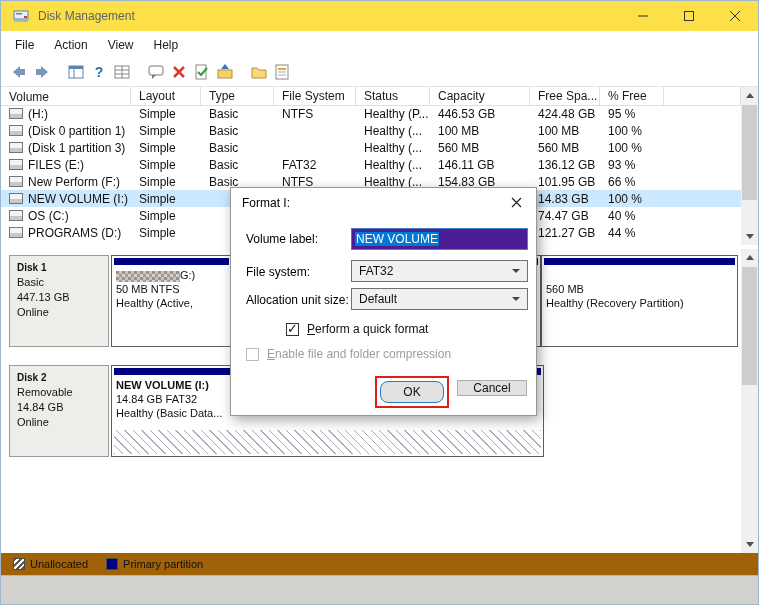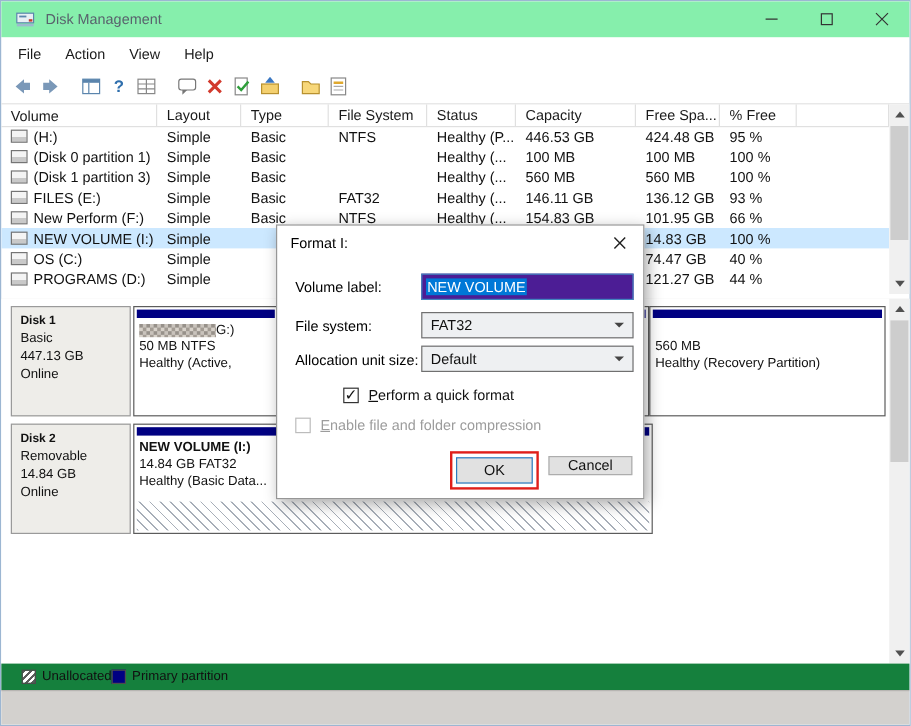--- a/index.html
+++ b/index.html
@@ -1,20 +1,20 @@
 <!DOCTYPE html>
 <html><head>
 <meta charset="utf-8">
 <style>
   html,body{margin:0;padding:0;background:#e8e8e8;}
   .win{position:relative;width:759px;height:605px;background:#fff;border:1px solid #9cb6d2;
        box-sizing:border-box;font-family:"Liberation Sans",sans-serif;overflow:hidden;color:#111;}
 
   
-  .titlebar{position:absolute;left:0;top:0;right:0;height:30px;background:#86efac;display:flex;align-items:center;text-align:center;}
+  .titlebar{position:absolute;left:0;top:0;right:0;height:30px;background:#fde047;display:flex;align-items:center;text-align:center;}
   .app-icon{margin-left:12px;display:flex;}
   .title{margin-left:9px;font-size:12px;color:#59636d;}
   .controls{position:absolute;right:0;top:0;height:30px;display:flex;}
   .ctrl{width:46px;height:30px;display:flex;align-items:center;justify-content:center;}
 
   
   .menubar{position:absolute;top:30px;left:0;right:0;height:27px;display:flex;align-items:center;font-size:12px;color:#1a1a1a;padding-left:4px;}
   .menu-item{padding:0 10px;height:100%;display:flex;align-items:center;}
 
   
@@ -56,21 +56,21 @@
   .part{position:absolute;top:0;height:92px;background:#fff;border:1px solid #5c5c5c;box-sizing:border-box;padding:2px;}
   .pstripe{height:7px;background:#000082;margin-bottom:3px;}
   .pline{font-size:11px;line-height:14px;padding-left:2px;white-space:nowrap;overflow:hidden;}
   .pname{font-weight:bold;}
   .blur{display:inline-block;vertical-align:middle;width:64px;height:11px;
         background:conic-gradient(#c9c3bc 25%,#a39c94 0 50%,#d8d2ca 0 75%,#97918a 0) 0 0/6px 6px;}
   .hatch{position:absolute;left:2px;right:2px;bottom:2px;height:24px;
          background:repeating-linear-gradient(45deg,#a7aeb8 0 1px,transparent 1px 6px);}
 
   
-  .legend{position:absolute;left:0;right:0;top:552px;height:22px;display:flex;align-items:center;font-size:11px;padding-left:17px;background:#15803d;}
+  .legend{position:absolute;left:0;right:0;top:552px;height:22px;display:flex;align-items:center;font-size:11px;gap:18px;padding-left:12px;background:#a16207;}
   .litem{display:flex;align-items:center;gap:5px;}
   .lsw{width:12px;height:12px;border:1px solid #4c4c4c;box-sizing:border-box;}
   .lsw.unalloc{background:repeating-linear-gradient(135deg,#5c5c5c 0 2px,#fff 2px 4px);}
   .lsw.primary{background:#000082;}
   .strip{position:absolute;left:0;right:0;top:574px;bottom:0;background:#d3d1ce;border-top:1px solid #b7b5b2;}
 
   
   .dialog{position:absolute;left:229px;top:186px;width:307px;height:229px;background:#fff;border:1px solid #969696;
           box-shadow:3px 4px 12px rgba(0,0,0,.35);z-index:20;font-size:12px;box-sizing:border-box;}
   .dtitle-text{position:absolute;left:11px;top:8px;color:#000;}
@@ -84,21 +84,21 @@
   .chev{width:0;height:0;border-left:4px solid transparent;border-right:4px solid transparent;border-top:4px solid #444;}
   .dcheckrow{position:absolute;left:15px;display:flex;align-items:center;gap:8px;}
   .cbox{width:13px;height:13px;border:1px solid #333;background:#fff;position:relative;box-sizing:border-box;flex:0 0 auto;}
   .cbox.checked::after{content:"\2713";position:absolute;left:0;top:-3px;font-size:13px;color:#111;}
   .cbox.disabled{border-color:#bcbcbc;}
   .clabel::first-letter{text-decoration:underline;}
   .clabel.disabled{color:#9c9c9c;}
   .ok-annot{position:absolute;left:144px;top:188px;width:74px;height:32px;border:2px solid #df1f1a;box-sizing:border-box;
             display:flex;align-items:center;justify-content:center;}
   .btn{background:#e1e1e1;border:1px solid #adadad;font-size:12px;display:flex;align-items:center;justify-content:center;box-sizing:border-box;}
-  .btn.ok{width:64px;height:22px;border-color:#2a7cc0;}
+  .btn.ok{width:64px;height:22px;border-color:#2a7cc0;border-radius:8px;}
   .btn.cancel{position:absolute;left:226px;top:192px;width:70px;height:16px;}
 </style>
 </head>
 <body>
 
 <div class="win">
 
   <div class="titlebar">
     <span class="app-icon">
       <svg width="16" height="16">
@@ -366,21 +366,21 @@
         <div class="pstripe"></div>
       </div>
       <div class="part" style="left:532px;width:197px;">
         <div class="pstripe"></div>
         <div class="pline">&nbsp;</div>
         <div class="pline">560 MB</div>
         <div class="pline">Healthy (Recovery Partition)</div>
       </div>
     </div>
 
-    <div class="diskrow" style="top:104px;">
+    <div class="diskrow" style="top:116px;">
       <div class="dinfo">
         <div class="dname">Disk 2</div>
         <div>Removable</div>
         <div>14.84 GB</div>
         <div>Online</div>
       </div>
       <div class="part" style="left:102px;width:433px;">
         <div class="pstripe"></div>
         <div class="pline pname">NEW VOLUME (I:)</div>
         <div class="pline">14.84 GB FAT32</div>

